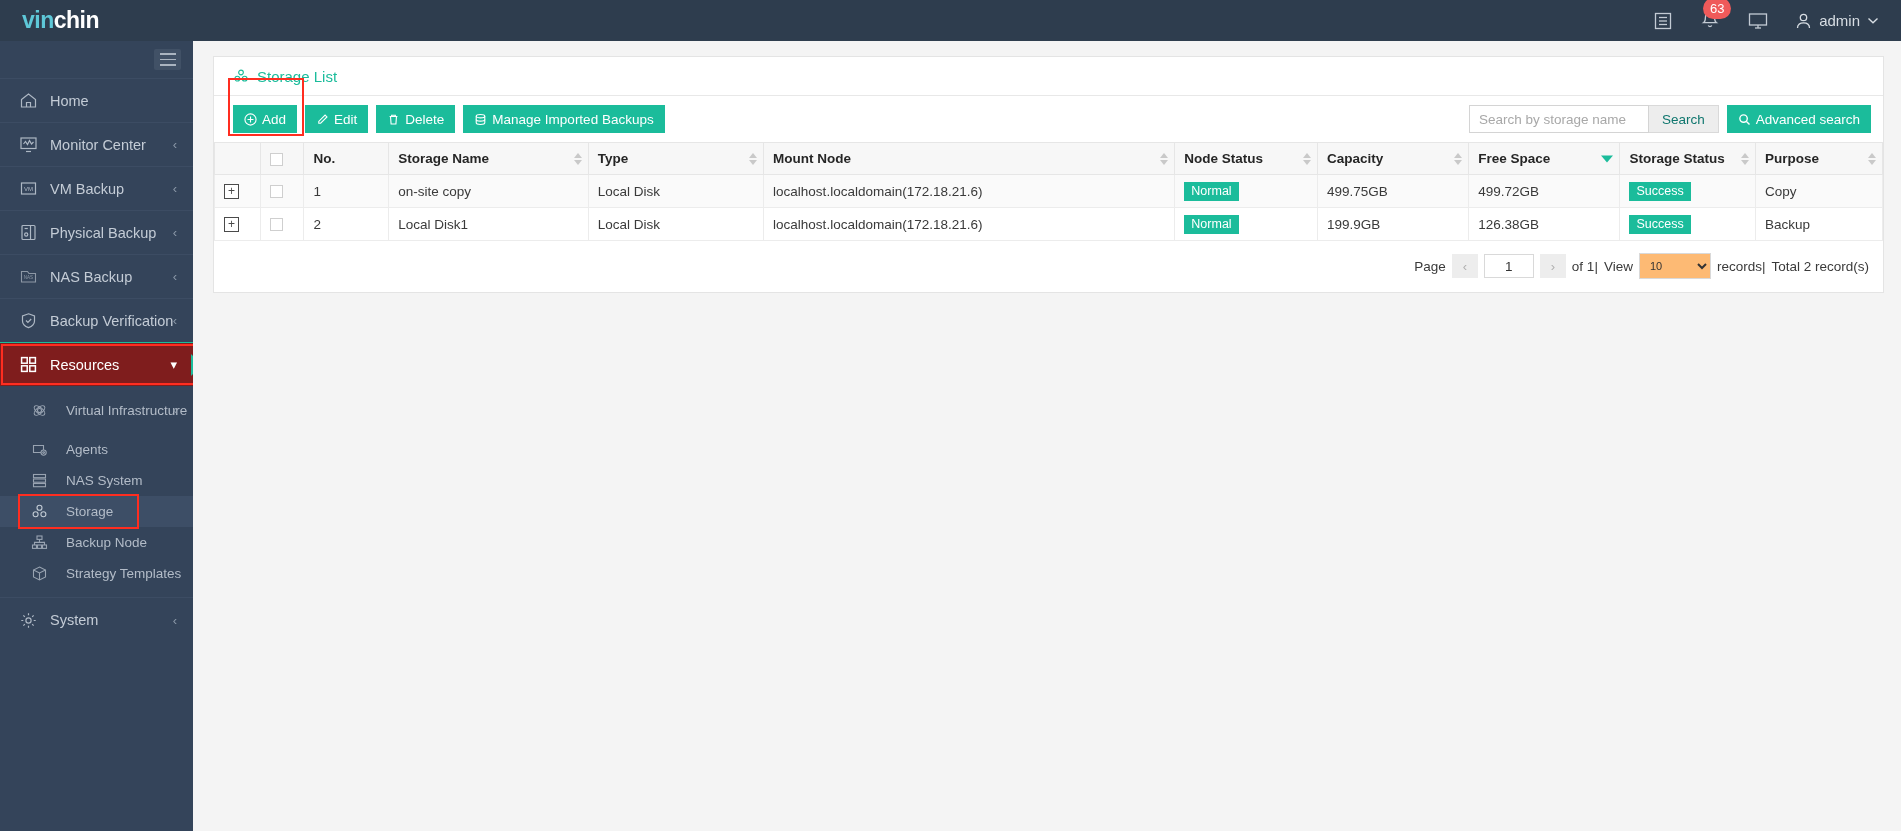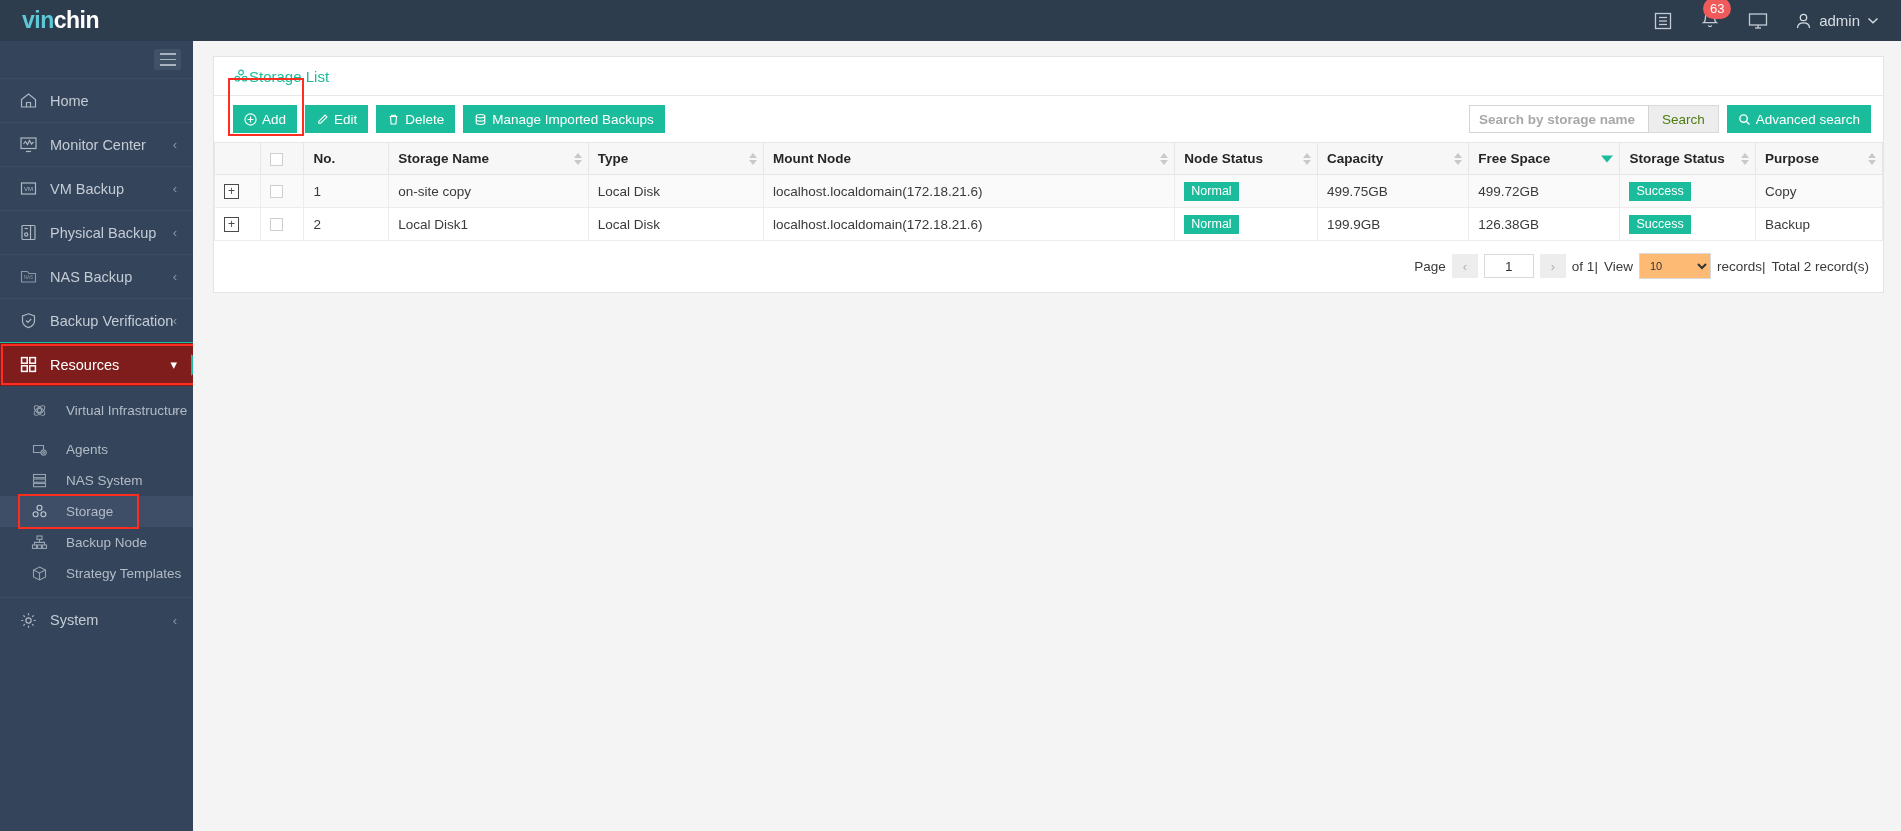--- a/index.html
+++ b/index.html
@@ -103,21 +103,21 @@
     width: 1708px; height: 790px;
     background: #f4f4f4;
   }
   .panel {
     margin: 15px 17px 0 20px;
     background: #ffffff;
     border: 1px solid #e4e4e4;
   }
   .panel-title {
     height: 38px; display: flex; align-items: center;
-    padding-left: 19px; 
+    padding-left: 19px; gap: 8px;
     color: #1bbc9b; font-size: 15px;
     position: relative;
   }
   .toolbar {
     border-top: 1px solid #e8e8e8;
     padding: 9px 12px 9px 19px;
     display: flex; align-items: center;
     position: relative;
   }
   .btn {
@@ -129,25 +129,25 @@
   }
   .btn-hl {
     position: absolute; left: 14px; top: -18px;
     width: 76px; height: 58px;
     border: 2px solid #ff2d20; pointer-events: none; z-index: 5;
   }
   .search-group { margin-left: auto; display: flex; align-items: center; }
   .search-input {
     width: 180px; height: 28px; border: 1px solid #d4d4d4;
     padding: 0 9px; font-size: 13.5px; color: #333;
-    font-family: "Liberation Sans", sans-serif; outline: none; font-weight: bold;
+    font-family: "Liberation Sans", sans-serif; outline: none;
   }
   .search-input::placeholder { color: #a8a8a8; }
   .btn-search {
-    background: #ededed; color: #4d7c0f; border: 1px solid #d9d9d9;
+    background: #ededed; color: #0f766e; border: 1px solid #d9d9d9;
     border-left: none; height: 28px; padding: 0 13px;
     font-size: 13.5px; cursor: pointer;
     font-family: "Liberation Sans", sans-serif;
   }
   .btn-adv {
     background: #1bbc9b; color: #fff; border: none;
     height: 28px; padding: 0 11px; margin-left: 8px;
     font-size: 13.5px; cursor: pointer;
     display: inline-flex; align-items: center; gap: 5px;
     font-family: "Liberation Sans", sans-serif;

